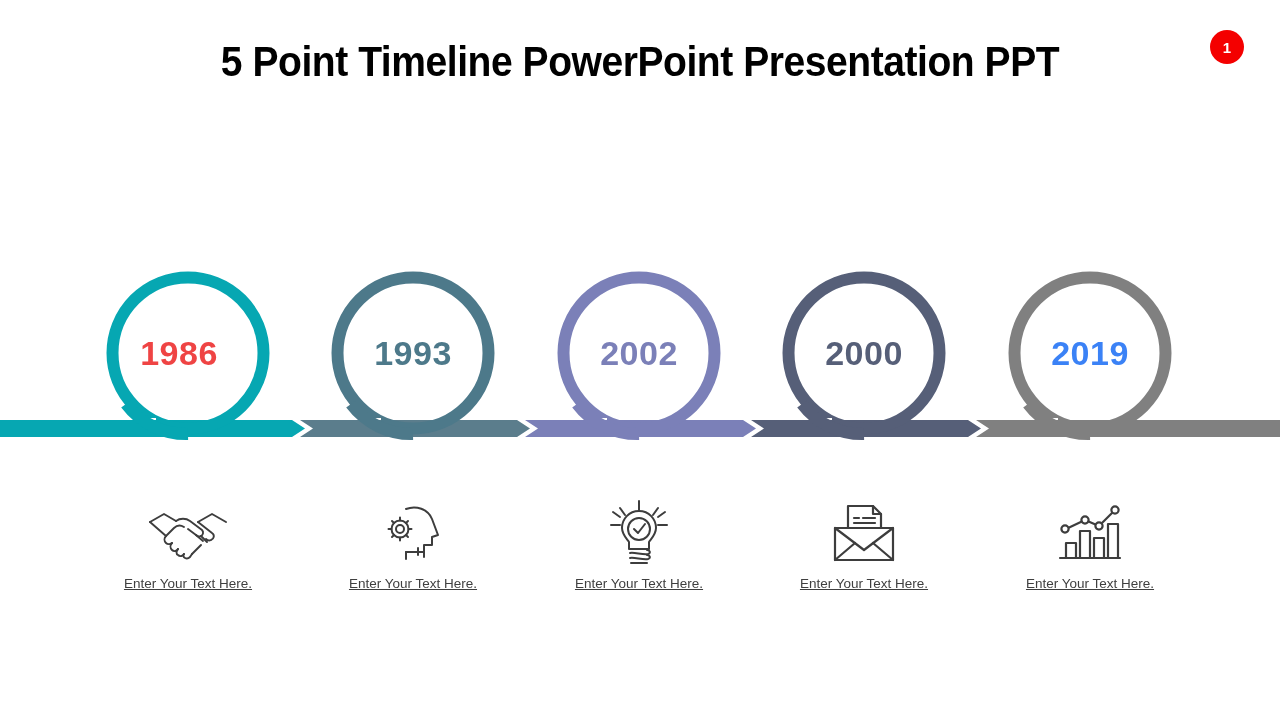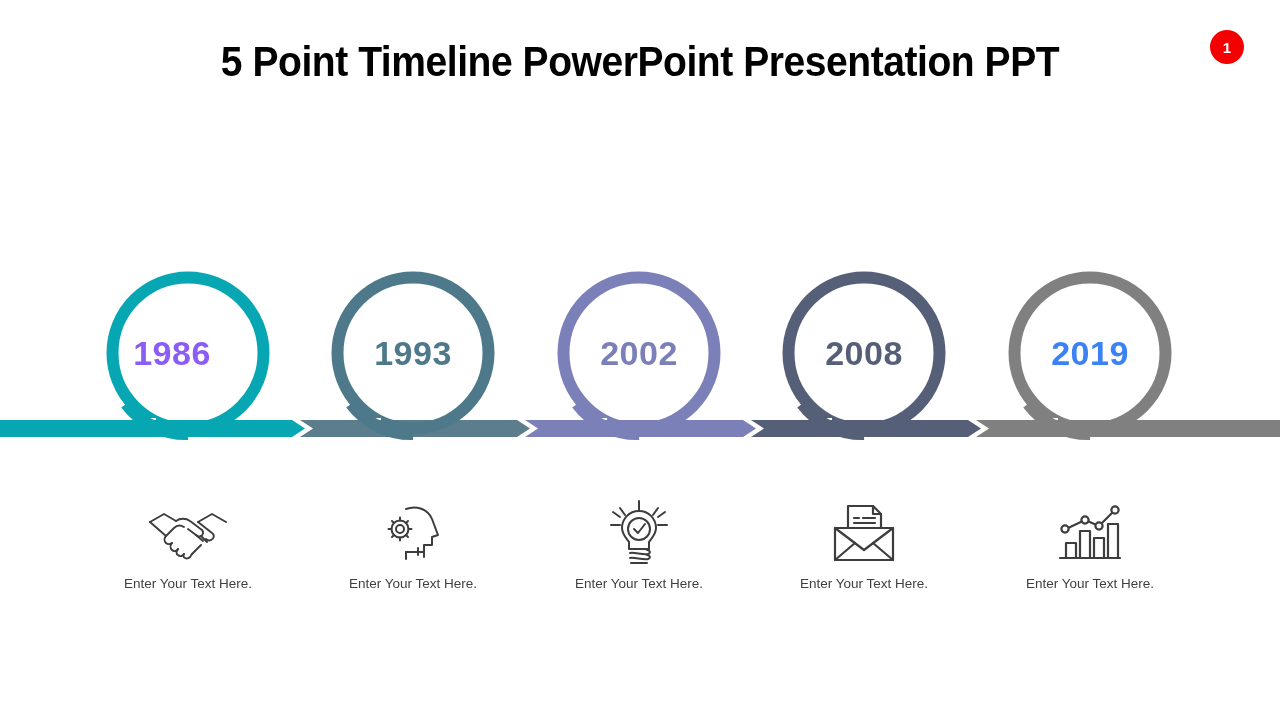--- a/index.html
+++ b/index.html
@@ -86,20 +86,21 @@
     display: flex;
     align-items: center;
     justify-content: center;
   }
   .caption {
     margin-top: 6px;
     font-family: "Liberation Sans", sans-serif;
     font-size: 13.5px;
     color: #3f3f3f;
     white-space: nowrap;
+    text-decoration: underline;
   }
 </style>
 </head>
 <body>
 
 <div class="slide-title">5 Point Timeline PowerPoint Presentation PPT</div>
 
 <div class="badge">1</div>
 
 <div class="timeline">
@@ -175,24 +176,24 @@
     </g>
     <g>
       <path d="M 802,404 A 75.5,75.5 0 0 0 864,434" fill="none" stroke="#565f78" stroke-width="12" stroke-linecap="butt"></path>
     </g>
     <g>
       <path d="M 1028,404 A 75.5,75.5 0 0 0 1090,434" fill="none" stroke="#808080" stroke-width="12" stroke-linecap="butt"></path>
     </g>
   </svg>
 </div>
 
-<div class="year-label" style="left:87px;  color:#8b5cf6;">1986</div>
+<div class="year-label" style="left:94px;  color:#ef4444;">1986</div>
 <div class="year-label" style="left:328px;  color:#4d798a;text-align:center;">1993</div>
 <div class="year-label" style="left:554px;  color:#7b80b8;">2002</div>
-<div class="year-label" style="left:779px;  color:#565f78;">2008</div>
+<div class="year-label" style="left:779px;  color:#565f78;">2000</div>
 <div class="year-label" style="left:1005px; color:#3b82f6;">2019</div>
 
 <div class="item-block" style="left:88px;">
   <div class="icon-wrap">
     <svg width="84" height="64" viewBox="0 0 84 64" xmlns="http://www.w3.org/2000/svg" fill="none" stroke="#3d3d3d" stroke-width="1.9" stroke-linecap="round" stroke-linejoin="round">
       <path d="M4 20 L18 12 L30 19"></path>
       <path d="M80 20 L66 12 L52 20"></path>
       <path d="M30 19 C34 16 40 16 44 19 L56 28 C58 30 57 33 55 34 C53 35 51 34 50 33 L42 27"></path>
       <path d="M52 20 L66 31 C69 33 68 37 65 38 C63 39 61 38 60 37"></path>
       <path d="M4 20 L20 34 C18 36 18 39 20 41 C22 43 25 42 26 41"></path>

